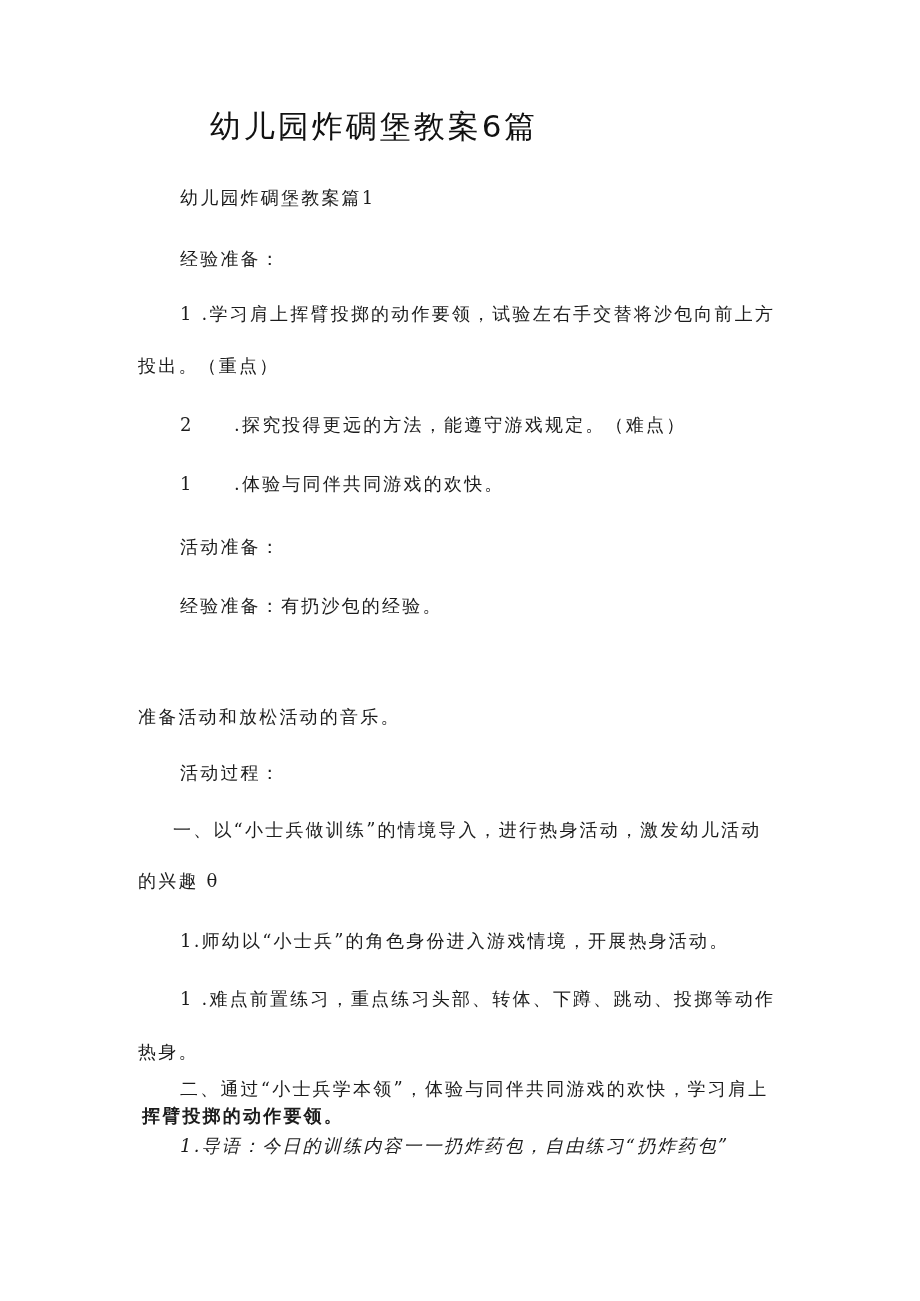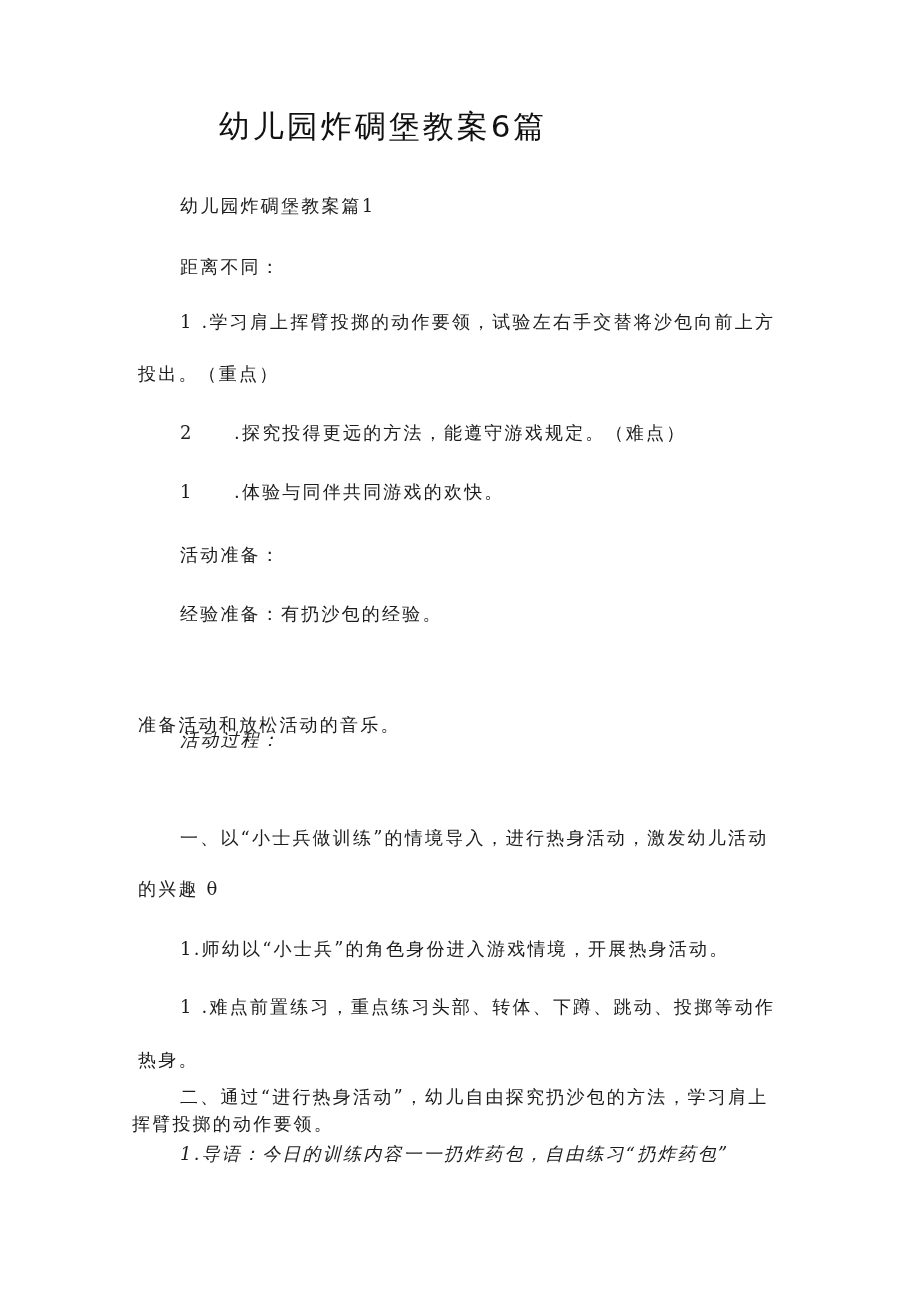--- a/index.html
+++ b/index.html
@@ -1,41 +1,41 @@
 <!DOCTYPE html>
 <html><head>
   <meta charset="utf-8">
   <style>
     html, body { margin: 0; padding: 0; background: #ffffff; }
     body { width: 920px; height: 1301px; position: relative; overflow: hidden;
            font-family: "DejaVu Serif", "Liberation Serif", serif; color: #1a1a1a; }
     .page { position: absolute; left: 0; top: 0; width: 920px; height: 1301px; }
-    .title { position: absolute; left: 13px; width: 740px; top: 106px; text-align: center;
+    .title { position: absolute; left: 4px; width: 740px; top: 106px; text-align: center;
              font-family: "DejaVu Sans", "Liberation Sans", sans-serif; font-size: 31px;
              letter-spacing: 3px; color: #111; }
-    .line { position: absolute; font-size: 18px; white-space: nowrap; letter-spacing: 2.2px; color: #1c1c1c; margin-top: 8px; }
+    .line { position: absolute; font-size: 18px; white-space: nowrap; letter-spacing: 2.2px; color: #1c1c1c; }
   </style>
 </head>
 <body>
 
 <div class="page">
   <div class="title">幼儿园炸碉堡教案6篇</div>
 
   <div class="line" style="left:180px; top:186px;">幼儿园炸碉堡教案篇1</div>
 
-  <div class="line" style="left:180px; top:247px;">距离不同：</div>
+  <div class="line" style="left:180px; top:247px;">经验准备：</div>
   <div class="line" style="left:180px; top:302px;">1 .学习肩上挥臂投掷的动作要领，试验左右手交替将沙包向前上方</div>
   <div class="line" style="left:138px; top:354px;">投出。（重点）</div>
   <div class="line" style="left:180px; top:413px;">2　　.探究投得更远的方法，能遵守游戏规定。（难点）</div>
   <div class="line" style="left:180px; top:472px;">1　　.体验与同伴共同游戏的欢快。</div>
   <div class="line" style="left:180px; top:535px;">活动准备：</div>
   <div class="line" style="left:180px; top:594px;">经验准备：有扔沙包的经验。</div>
   <div class="line" style="left:138px; top:705px;">准备活动和放松活动的音乐。</div>
-  <div class="line" style="left:180px; top:720px;font-style:italic;">活动过程：</div>
-  <div class="line" style="left:180px; top:818px;">一、以“小士兵做训练”的情境导入，进行热身活动，激发幼儿活动</div>
+  <div class="line" style="left:180px; top:761px;">活动过程：</div>
+  <div class="line" style="left:173px; top:818px;">一、以“小士兵做训练”的情境导入，进行热身活动，激发幼儿活动</div>
   <div class="line" style="left:138px; top:869px;">的兴趣 θ</div>
   <div class="line" style="left:180px; top:929px;text-align:right;">1.师幼以“小士兵”的角色身份进入游戏情境，开展热身活动。</div>
   <div class="line" style="left:180px; top:987px;">1 .难点前置练习，重点练习头部、转体、下蹲、跳动、投掷等动作</div>
   <div class="line" style="left:138px; top:1040px;">热身。</div>
-  <div class="line" style="left:180px; top:1077px;">二、通过“进行热身活动”，幼儿自由探究扔沙包的方法，学习肩上</div>
-  <div class="line" style="left:132px; top:1104px;">挥臂投掷的动作要领。</div>
+  <div class="line" style="left:180px; top:1077px;">二、通过“小士兵学本领”，体验与同伴共同游戏的欢快，学习肩上</div>
+  <div class="line" style="left:142px; top:1104px;font-weight:bold;">挥臂投掷的动作要领。</div>
   <div class="line" style="left:180px; top:1134px;font-style:italic;">1.导语：今日的训练内容一一扔炸药包，自由练习“扔炸药包”</div>
 </div>
 
 </body></html>

